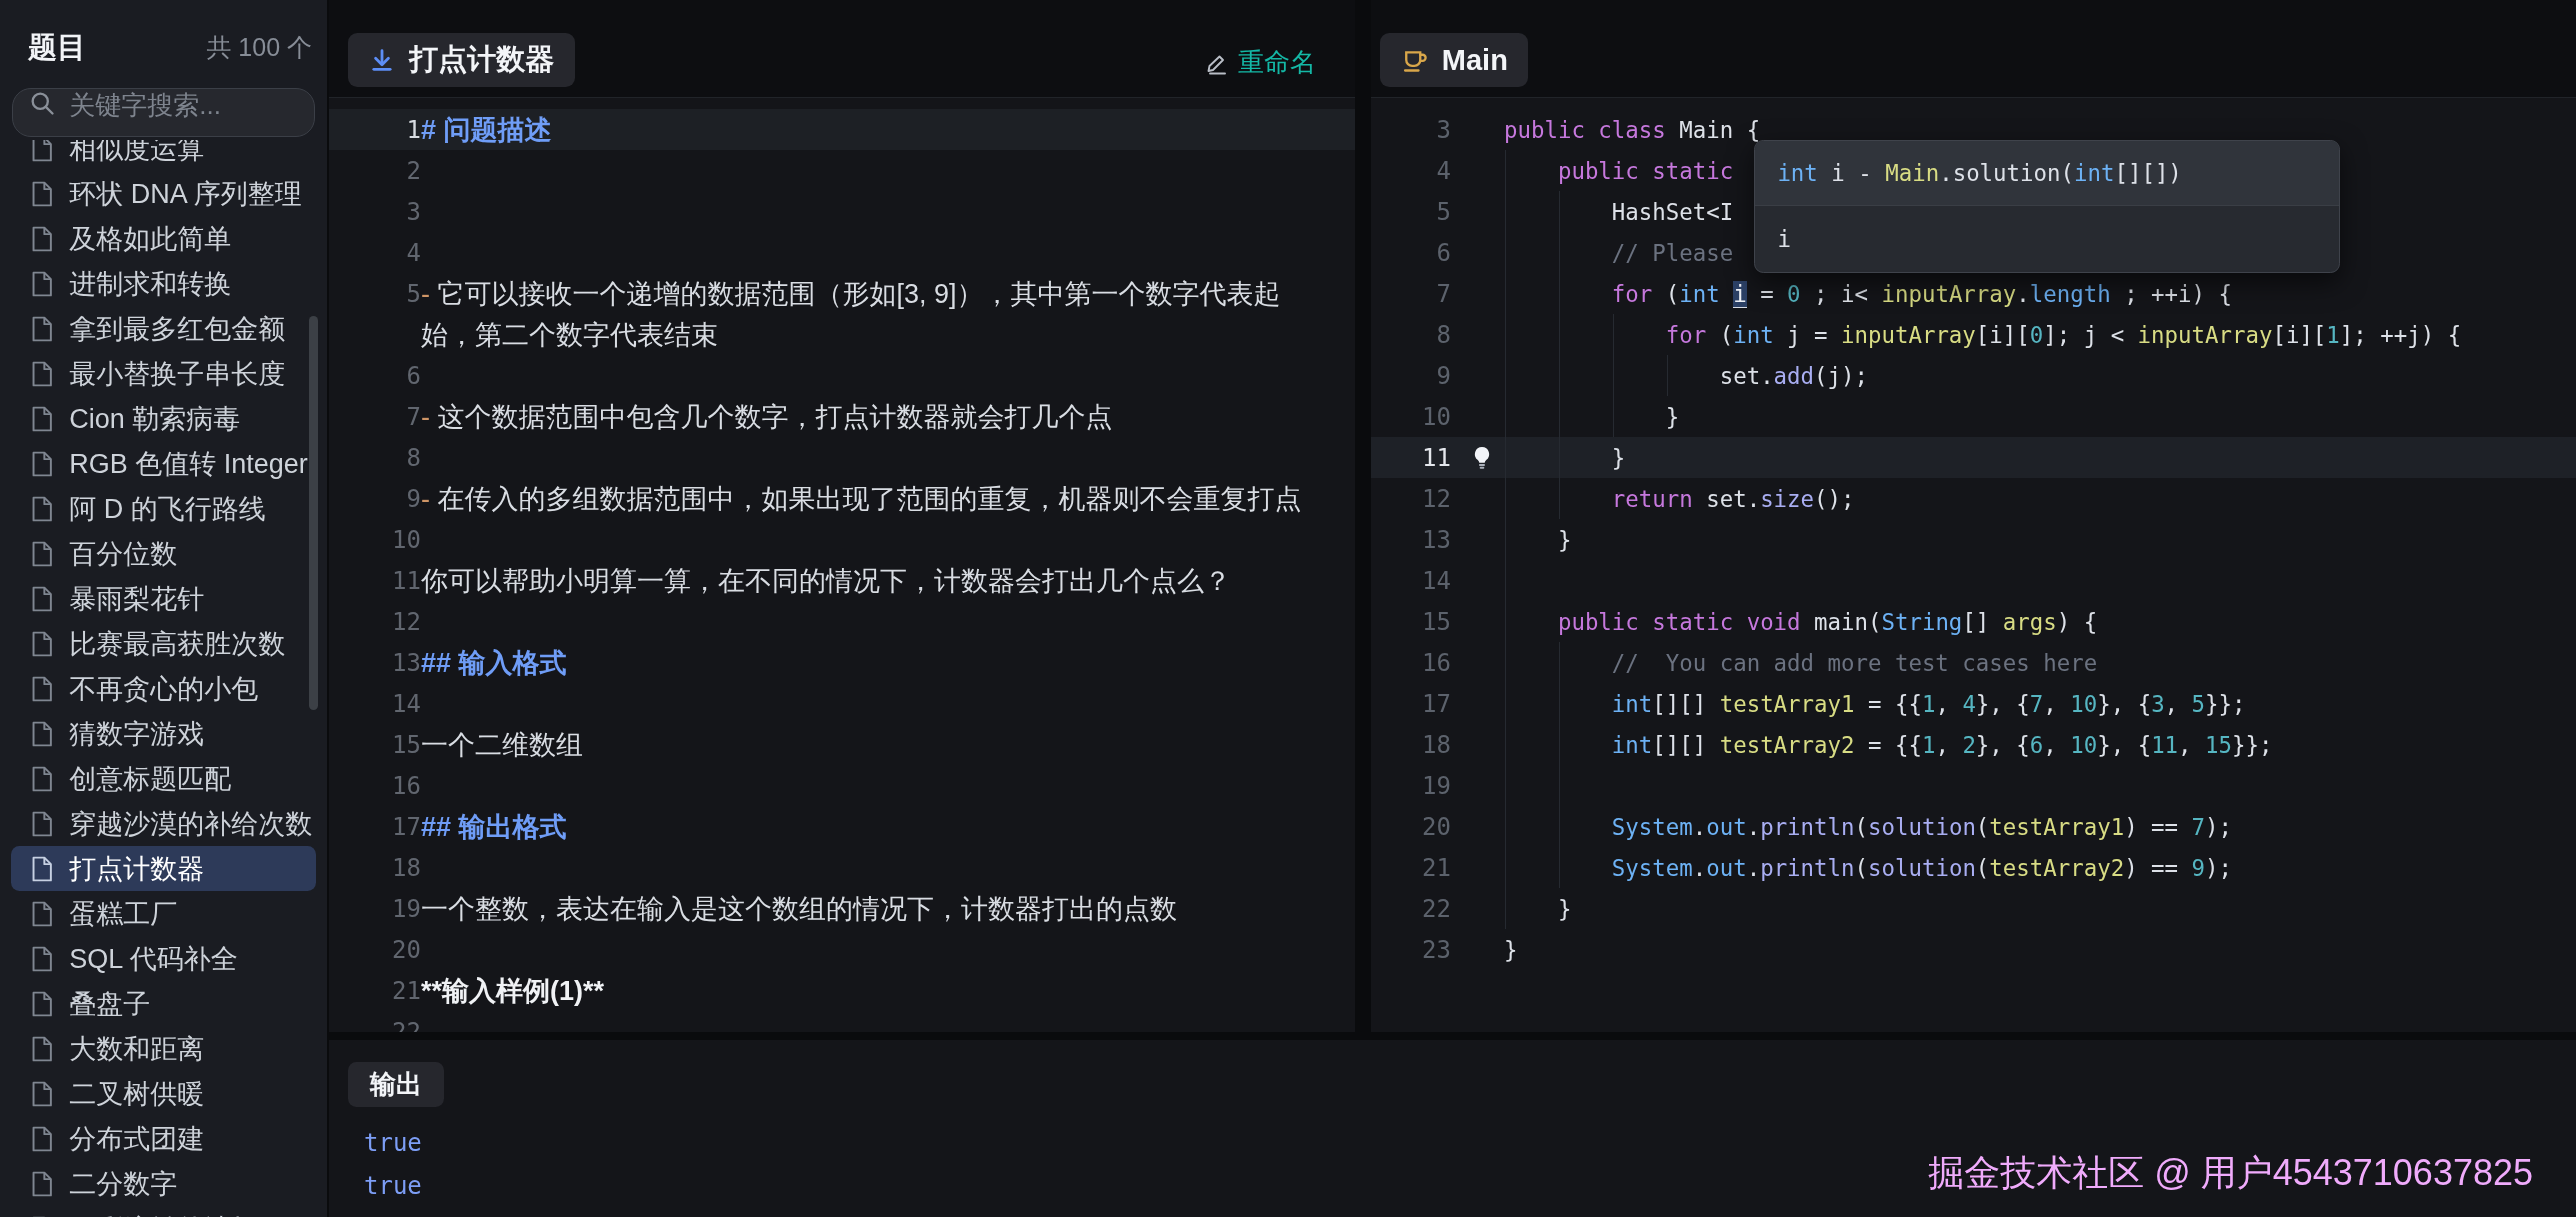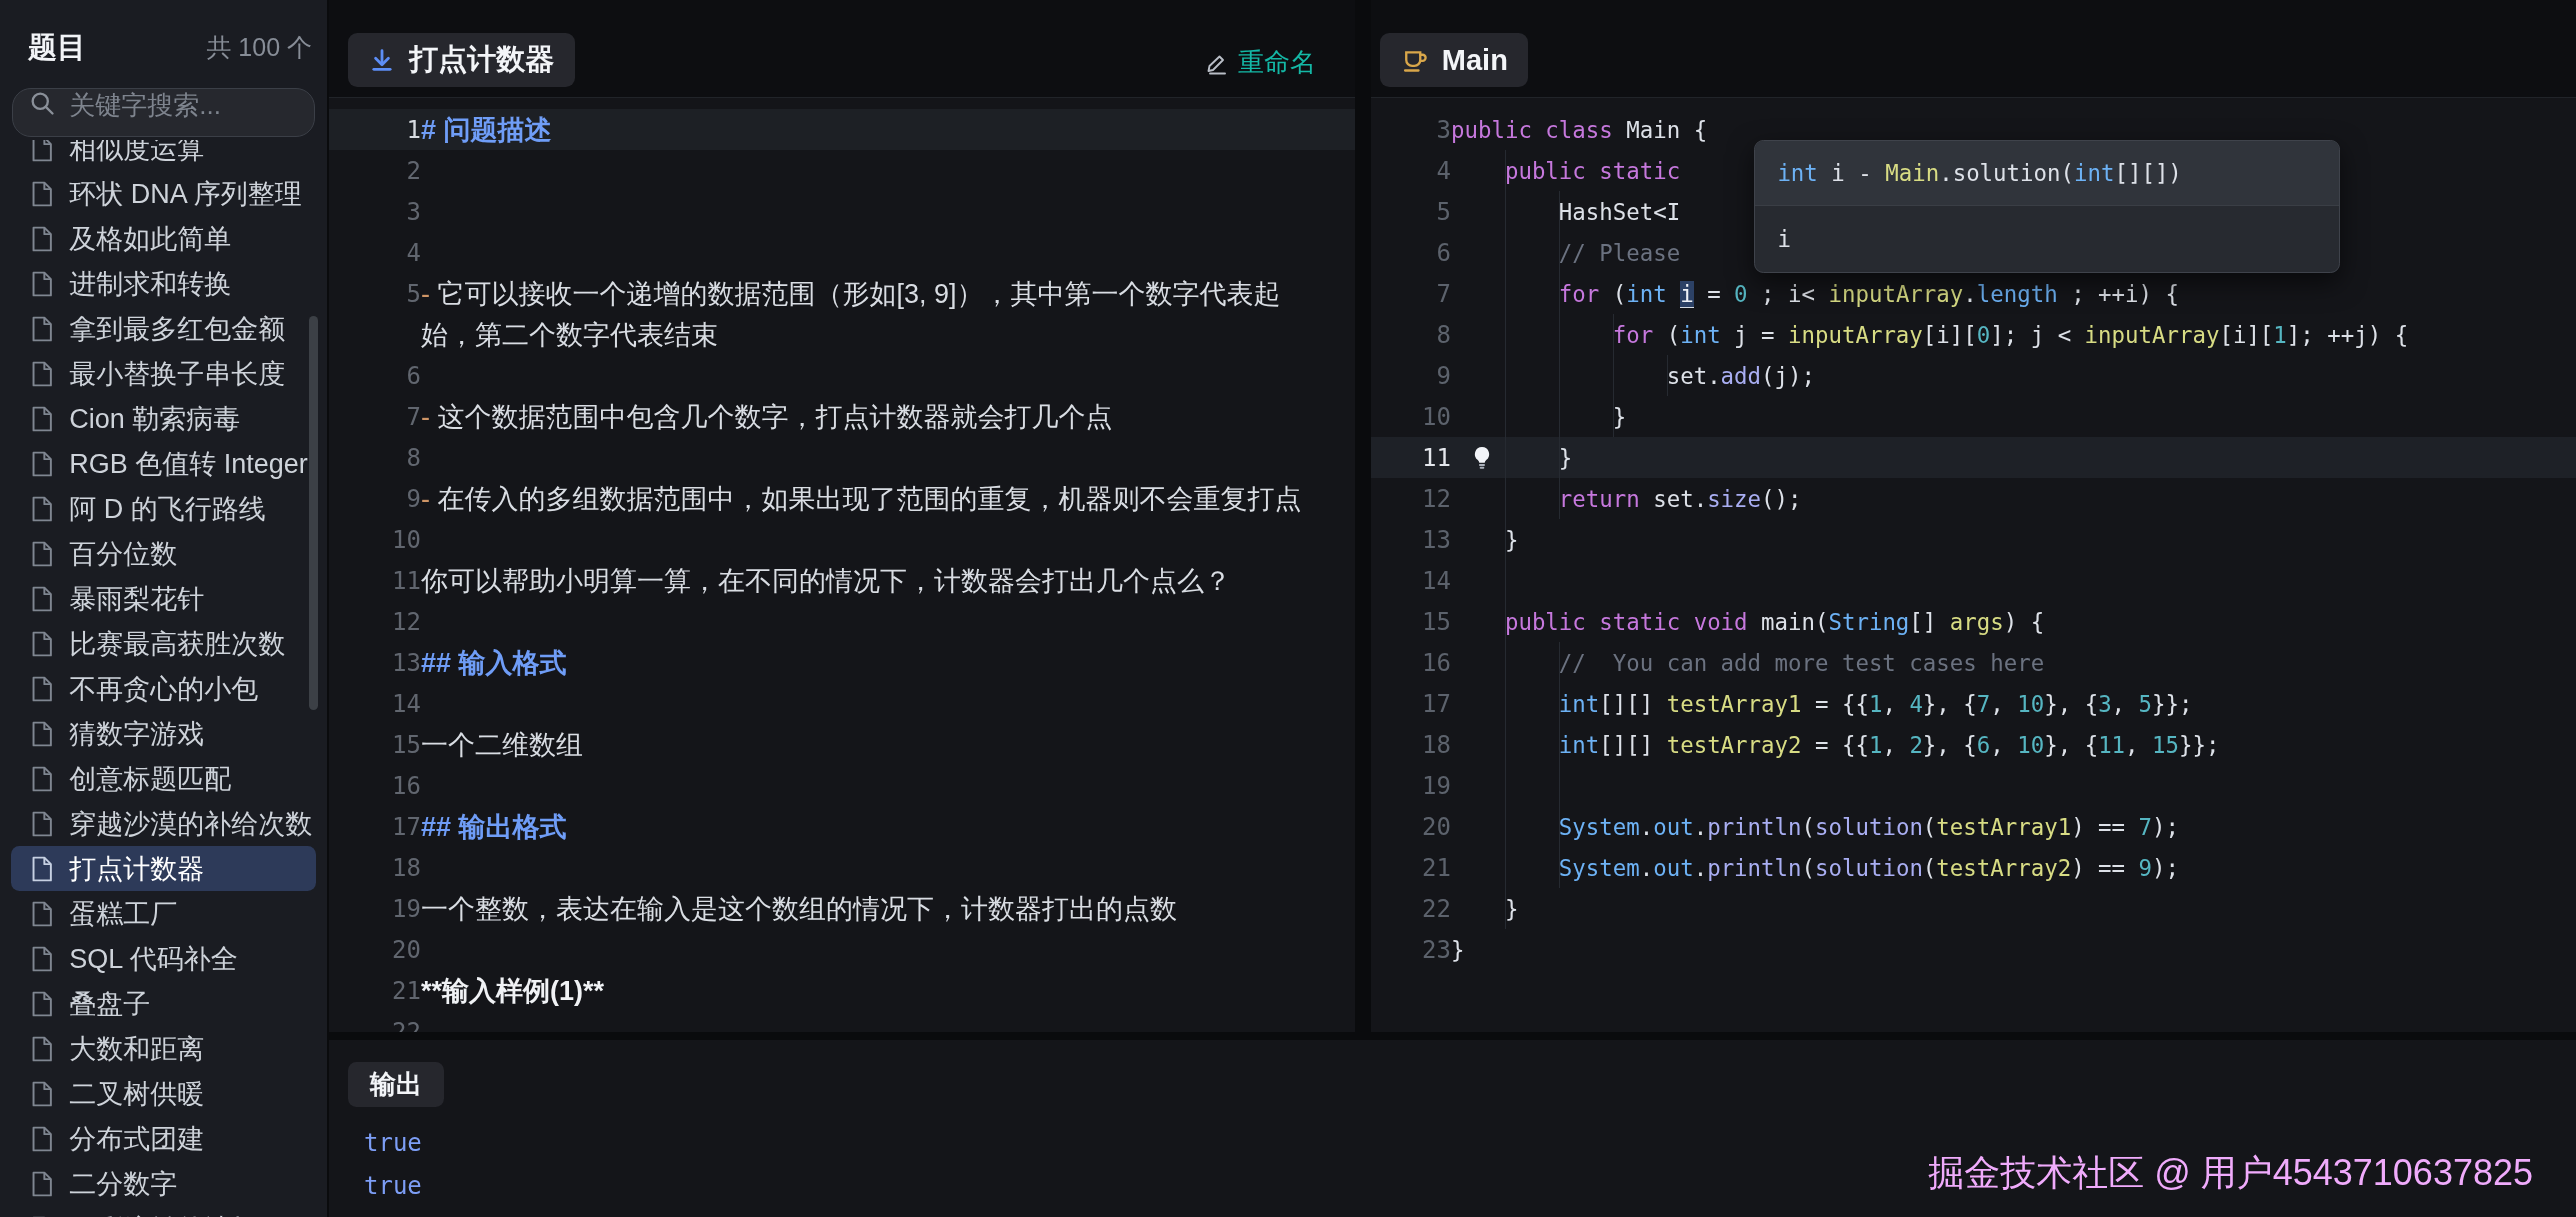--- a/index.html
+++ b/index.html
@@ -42,21 +42,21 @@
   .md-row.active{background:#1d2025}
   .md-row.active .num{color:#d7dbe1}
   .tk-mh{color:#6f9df7;font-weight:700}
   .tk-mt{color:#d9dde3}
   .tk-mdash{color:#cf9566}
   .tk-mb{color:#f0f2f5;font-weight:700}
   
   .code-rows{position:absolute;left:0;top:97px;width:100%;bottom:0;overflow:hidden;padding-top:12px;font-family:"DejaVu Sans Mono",monospace}
   .code-row{height:41px;display:flex;align-items:center;position:relative;overflow:hidden}
   .code-row .num{width:80px;text-align:right;font-size:24px;color:#5c626c;flex:none}
-  .code-row .code{font-size:22.4px;white-space:pre}
+  .code-row .code{margin-left:53px;font-size:22.4px;white-space:pre}
   .code-row.current{background:#1e2127}
   .code-row.current .num{color:#e4e7ec}
   .guide{position:absolute;top:0;bottom:0;width:0.9px;background:#262a31}
   .bulb{position:absolute;left:97px;top:6.5px;width:28px;height:28px;display:none}
   .code-row.has-bulb .bulb{display:block}
   .tk-k{color:#c678dd}
   .tk-t{color:#6db2f5}
   .tk-v{color:#d8dc84}
   .tk-n{color:#56b6c2}
   .tk-c{color:#6b7280}

